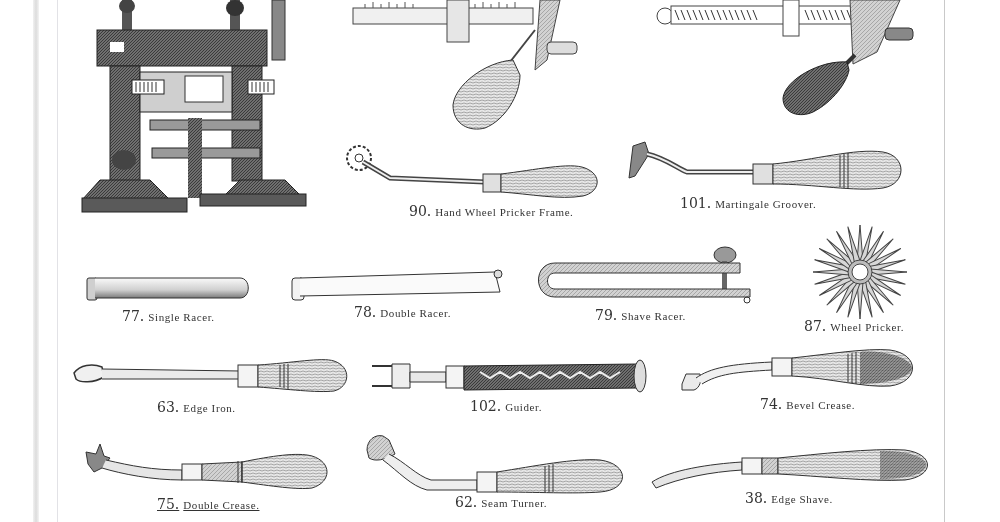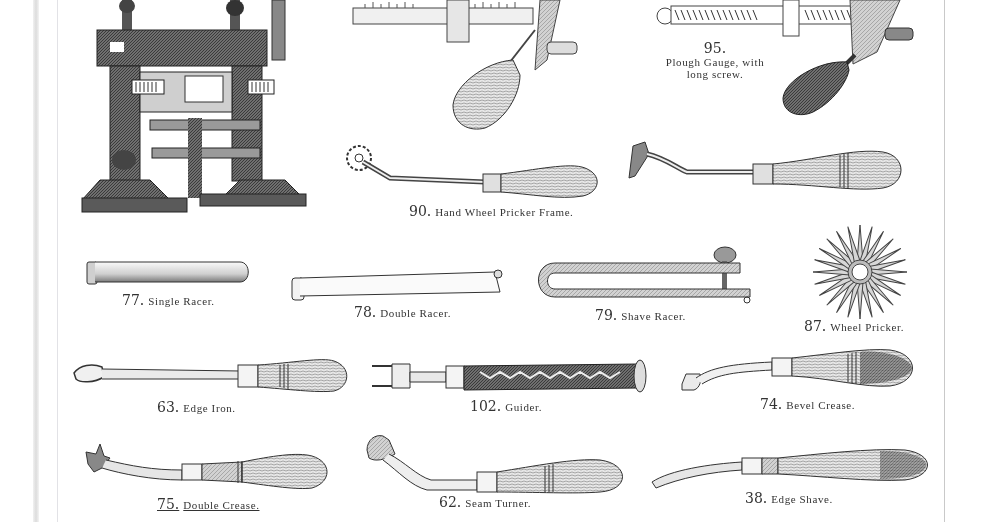--- a/index.html
+++ b/index.html
@@ -106,25 +106,20 @@
   <svg width="270" height="120" viewBox="0 0 270 120" style="left:0;top:0">
     <circle cx="10" cy="16" r="8" fill="#fff" stroke="#444"></circle>
     <rect x="16" y="6" width="200" height="18" fill="#fff" stroke="#444"></rect>
     <path d="M20 10 l4 10 M26 10 l4 10 M32 10 l4 10 M38 10 l4 10 M44 10 l4 10 M50 10 l4 10 M56 10 l4 10 M62 10 l4 10 M68 10 l4 10 M74 10 l4 10 M80 10 l4 10 M86 10 l4 10 M92 10 l4 10 M98 10 l4 10 M150 10 l4 10 M156 10 l4 10 M162 10 l4 10 M168 10 l4 10 M174 10 l4 10 M180 10 l4 10 M186 10 l4 10 M192 10 l4 10 M198 10 l4 10 M204 10 l4 10" stroke="#333"></path>
     <rect x="128" y="0" width="16" height="36" fill="#fff" stroke="#444"></rect>
     <path d="M195 0 L245 0 L222 52 L198 64 Z" fill="url(#hatchlight)" stroke="#444"></path>
     <rect x="230" y="28" width="28" height="12" rx="4" fill="#888" stroke="#333"></rect>
     <path d="M200 55 L185 70" stroke="#333" stroke-width="4"></path>
     <path d="M192 62 C165 60 130 80 128 98 C128 114 145 118 158 112 C178 102 192 82 194 70 Z" fill="url(#hatch)" stroke="#222"></path>
   </svg>
-  <div class="cap center" style="left:0;top:40px;width:120px;">
-    <div class="num" style="margin:0">95.</div>
-    <div>Plough Gauge, with</div>
-    <div>long screw.</div>
-  </div>
 </div>
 
 <div class="item" style="left:345px;top:140px;width:260px;height:80px;">
   <svg width="260" height="60" viewBox="0 0 260 60" style="left:0;top:0">
     <circle cx="14" cy="18" r="12" fill="#fff" stroke="#333" stroke-width="2" stroke-dasharray="3 2"></circle>
     <circle cx="14" cy="18" r="4" fill="#fff" stroke="#333"></circle>
     <path d="M18 22 L45 38 L140 42" stroke="#444" stroke-width="5" fill="none"></path>
     <path d="M18 22 L45 38 L140 42" stroke="#eee" stroke-width="2" fill="none"></path>
     <rect x="138" y="34" width="18" height="18" fill="#e0e0e0" stroke="#333"></rect>
     <path d="M156 34 C190 30 225 22 240 28 C258 35 255 52 238 56 C215 60 185 54 156 52 Z" fill="url(#woodgrain)" stroke="#333"></path>
@@ -136,23 +131,26 @@
 
 <div class="item" style="left:625px;top:140px;width:285px;height:75px;">
   <svg width="285" height="55" viewBox="0 0 285 55" style="left:0;top:0">
     <path d="M8 6 L20 2 L24 14 L10 36 L4 38 Z" fill="#888" stroke="#333"></path>
     <path d="M22 14 C40 18 52 28 62 32 L130 32" stroke="#444" stroke-width="5" fill="none"></path>
     <path d="M22 14 C40 18 52 28 62 32 L130 32" stroke="#eee" stroke-width="2" fill="none"></path>
     <rect x="128" y="24" width="20" height="20" fill="#e0e0e0" stroke="#333"></rect>
     <path d="M148 24 C190 20 230 8 258 12 C282 16 282 44 258 48 C230 52 190 44 148 44 Z" fill="url(#woodgrain)" stroke="#333"></path>
     <path d="M215 15 v32 M219 14 v34 M223 13 v36" stroke="#333"></path>
   </svg>
-</div>
-
-<div class="item" style="left:85px;top:256px;width:170px;height:55px;">
+  <div class="cap" style="left:55px;top:55px;">
+    <span class="num">101.</span><span>Martingale Groover.</span>
+  </div>
+</div>
+
+<div class="item" style="left:85px;top:272px;width:170px;height:55px;">
   <svg width="170" height="30" viewBox="0 0 170 30" style="left:0;top:0">
     <rect x="2" y="6" width="10" height="22" rx="2" fill="#cfcfcf" stroke="#333"></rect>
     <path d="M10 6 L155 6 C166 6 166 26 155 26 L10 26" fill="url(#metalg)" stroke="#333"></path>
   </svg>
   <div class="cap" style="left:37px;top:36px;">
     <span class="num">77.</span><span>Single Racer.</span>
   </div>
 </div>
 
 <div class="item" style="left:290px;top:266px;width:220px;height:60px;">
@@ -271,21 +269,21 @@
 </div>
 
 <div class="item" style="left:365px;top:432px;width:270px;height:82px;">
   <svg width="270" height="62" viewBox="0 0 270 62" style="left:0;top:0">
     <path d="M2 18 C2 8 10 2 18 4 L24 8 L30 22 C20 28 10 30 4 26 Z" fill="url(#hatchlight)" stroke="#333"></path>
     <path d="M24 22 C40 30 52 44 66 48 L112 48 L112 58 L62 58 C46 54 34 40 18 28" fill="#eeeeee" stroke="#333"></path>
     <rect x="112" y="40" width="20" height="20" fill="#f4f4f4" stroke="#333"></rect>
     <path d="M132 40 C170 34 210 26 235 28 C265 32 265 58 235 60 C210 62 170 60 132 60 Z" fill="url(#woodgrain)" stroke="#333"></path>
     <path d="M180 34 v26 M184 33 v27 M188 32 v28" stroke="#333"></path>
   </svg>
-  <div class="cap" style="left:74px;top:62px;">
+  <div class="cap" style="left:90px;top:62px;">
     <span class="num">62.</span><span>Seam Turner.</span>
   </div>
 </div>
 
 <div class="item" style="left:650px;top:448px;width:285px;height:62px;">
   <svg width="285" height="42" viewBox="0 0 285 42" style="left:0;top:0">
     <path d="M2 34 C20 22 60 16 92 14 L92 22 C60 24 30 30 6 40 Z" fill="#e6e6e6" stroke="#333"></path>
     <rect x="92" y="10" width="20" height="16" fill="#f4f4f4" stroke="#333"></rect>
     <path d="M112 10 L128 10 L128 26 L112 26 Z" fill="url(#hatchlight)" stroke="#333"></path>
     <path d="M128 10 C170 6 220 0 255 2 C285 6 285 28 255 32 C220 34 170 28 128 26 Z" fill="url(#woodgrain)" stroke="#333"></path>

